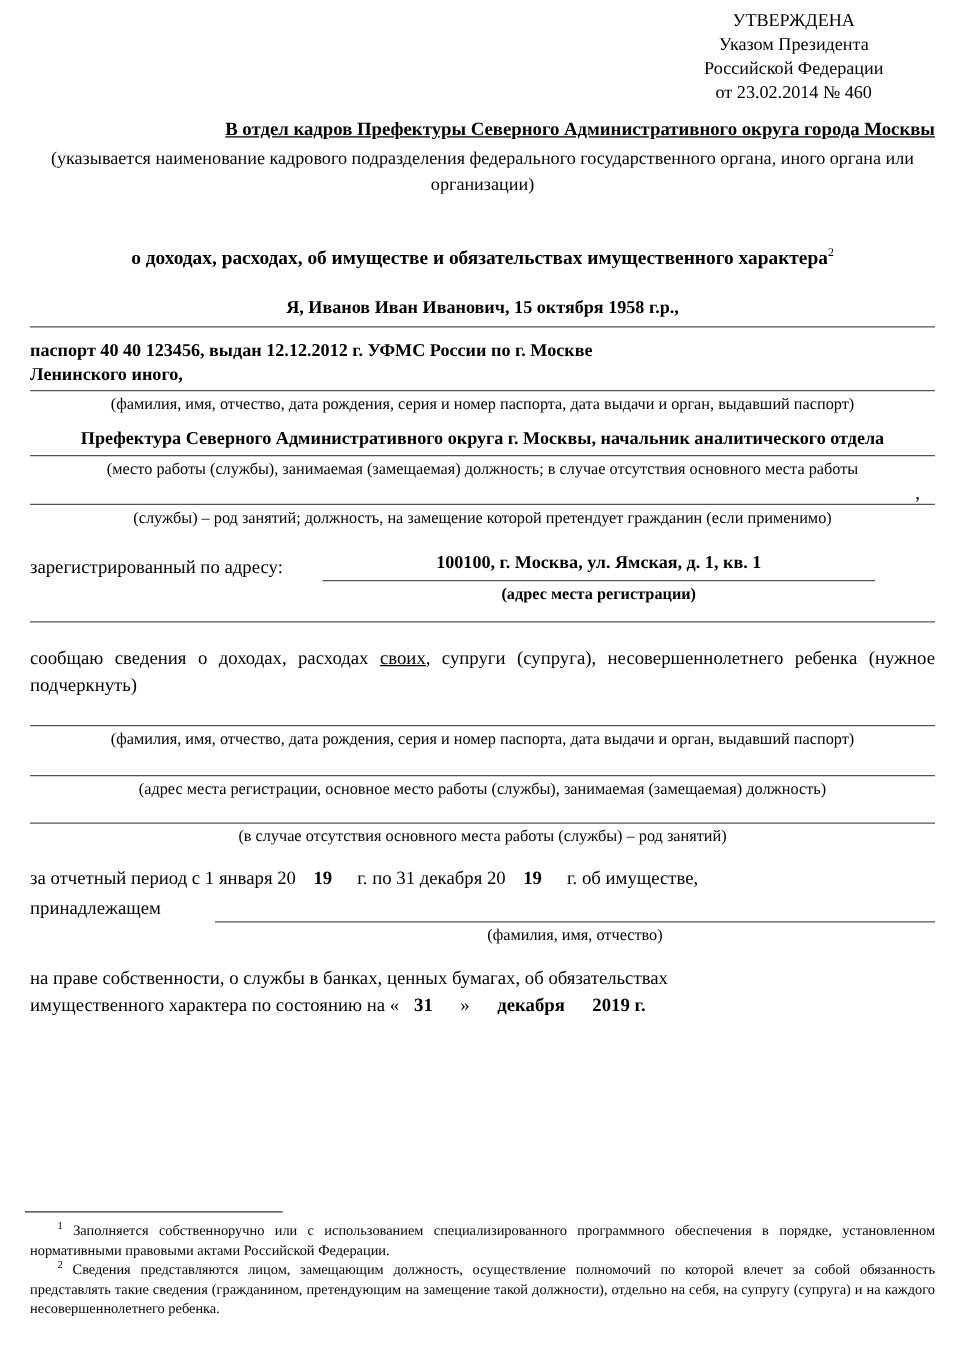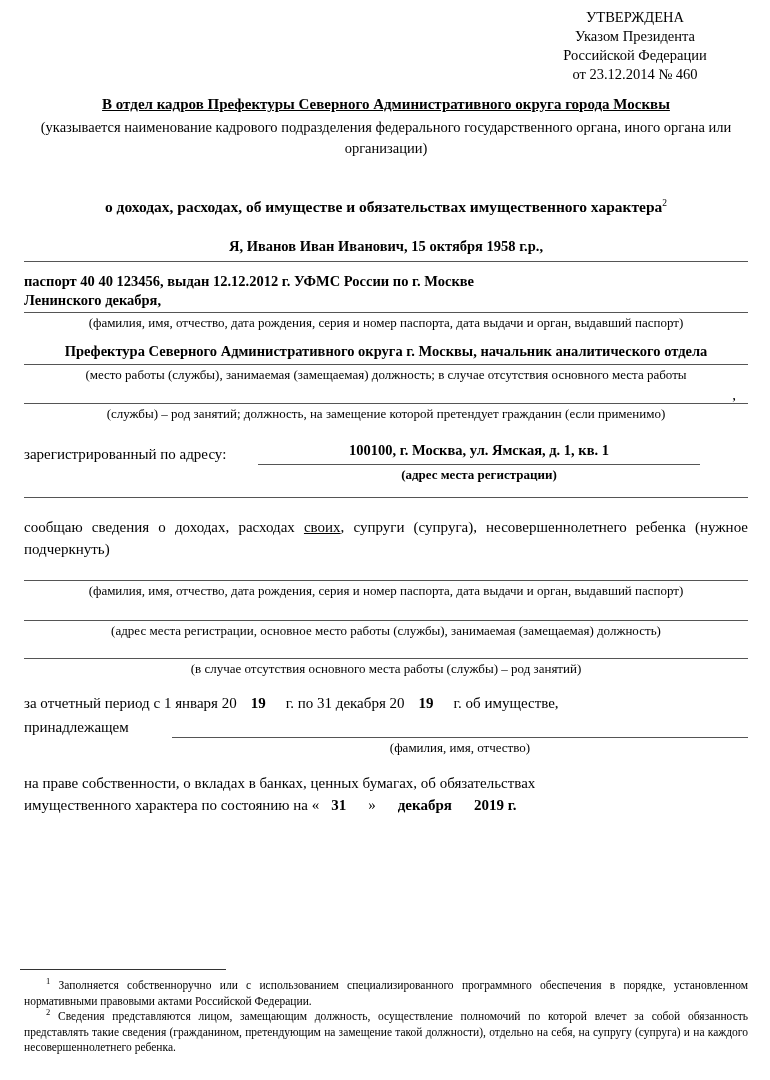--- a/index.html
+++ b/index.html
@@ -31,21 +31,21 @@
     font-size: 14.5px;
     line-height: 19px;
   }
   .approval .ln { display: block; white-space: nowrap; }
 
   
   .addressee {
     left: 24px;
     top: 94px;
     width: 724px;
-    text-align: center;
+    text-align: right;
     font-size: 15px;
     font-weight: bold;
     line-height: 20px;
   }
   .addressee .u { text-decoration: underline; }
 
   .addressee-cap {
     left: 24px;
     top: 117px;
     width: 724px;
@@ -176,37 +176,37 @@
 </style>
 </head>
 <body>
 
 <div class="page">
 
   <div class="abs approval">
     <span class="ln">УТВЕРЖДЕНА</span>
     <span class="ln">Указом Президента</span>
     <span class="ln">Российской Федерации</span>
-    <span class="ln">от 23.12.2014 № 460</span>
+    <span class="ln">от 23.02.2014 № 460</span>
   </div>
 
   <div class="abs addressee">
     <span class="u">В отдел кадров Префектуры Северного Административного округа города Москвы</span>
   </div>
   <div class="abs addressee-cap">(указывается наименование кадрового подразделения федерального государственного органа, иного органа или организации)</div>
 
   <div class="abs doc-subtitle">
     <span>о доходах, расходах, об имуществе и обязательствах имущественного характера</span><sup class="fn">2</sup>
   </div>
 
   <div class="abs ident-name fill">Я, Иванов Иван Иванович, 15 октября 1958 г.р.,</div>
   <div class="abs ident-rule rule"></div>
 
   <div class="abs passport-1 fill">паспорт 40 40 123456, выдан 12.12.2012 г. УФМС России по г. Москве</div>
-  <div class="abs passport-2 fill">Ленинского декабря,</div>
+  <div class="abs passport-2 fill">Ленинского иного,</div>
   <div class="abs passport-rule rule"></div>
   <div class="abs passport-cap caption">(фамилия, имя, отчество, дата рождения, серия и номер паспорта, дата выдачи и орган, выдавший паспорт)</div>
 
   <div class="abs job-val fill">Префектура Северного Административного округа г. Москвы, начальник аналитического отдела</div>
   <div class="abs job-rule rule"></div>
   <div class="abs job-cap caption">(место работы (службы), занимаемая (замещаемая) должность; в случае отсутствия основного места работы</div>
 
   <div class="abs job2-comma">,</div>
   <div class="abs job2-rule rule"></div>
   <div class="abs job2-cap caption">(службы) – род занятий; должность, на замещение которой претендует гражданин (если применимо)</div>
@@ -233,21 +233,21 @@
 
   <div class="abs period">
     <span>за отчетный период с 1 января 20</span><span class="gap-sm"></span><span class="val">19</span><span class="gap-md"></span><span>г. по 31 декабря 20</span><span class="gap-sm"></span><span class="val">19</span><span class="gap-md"></span><span>г. об имуществе,</span>
   </div>
 
   <div class="abs belong-label">принадлежащем</div>
   <div class="abs belong-rule rule"></div>
   <div class="abs belong-cap caption">(фамилия, имя, отчество)</div>
 
   <div class="abs closing">
-    <div>на праве собственности, о вкладах в банках, ценных бумагах, об обязательствах</div>
+    <div>на праве собственности, о службы в банках, ценных бумагах, об обязательствах</div>
     <div>
       <span>имущественного характера по состоянию на «</span><span class="gap-sm"></span><span class="val">31</span><span class="gap-md"></span><span>»</span><span class="gap-md"></span><span class="val">декабря</span><span class="gap-md"></span><span class="val">2019 г.</span>
     </div>
   </div>
 
   <div class="abs fn-sep"></div>
   <div class="abs footnotes">
     <p>
       <sup>1</sup>
       <span>Заполняется собственноручно или с использованием специализированного программного обеспечения в порядке, установленном нормативными правовыми актами Российской Федерации.</span>

